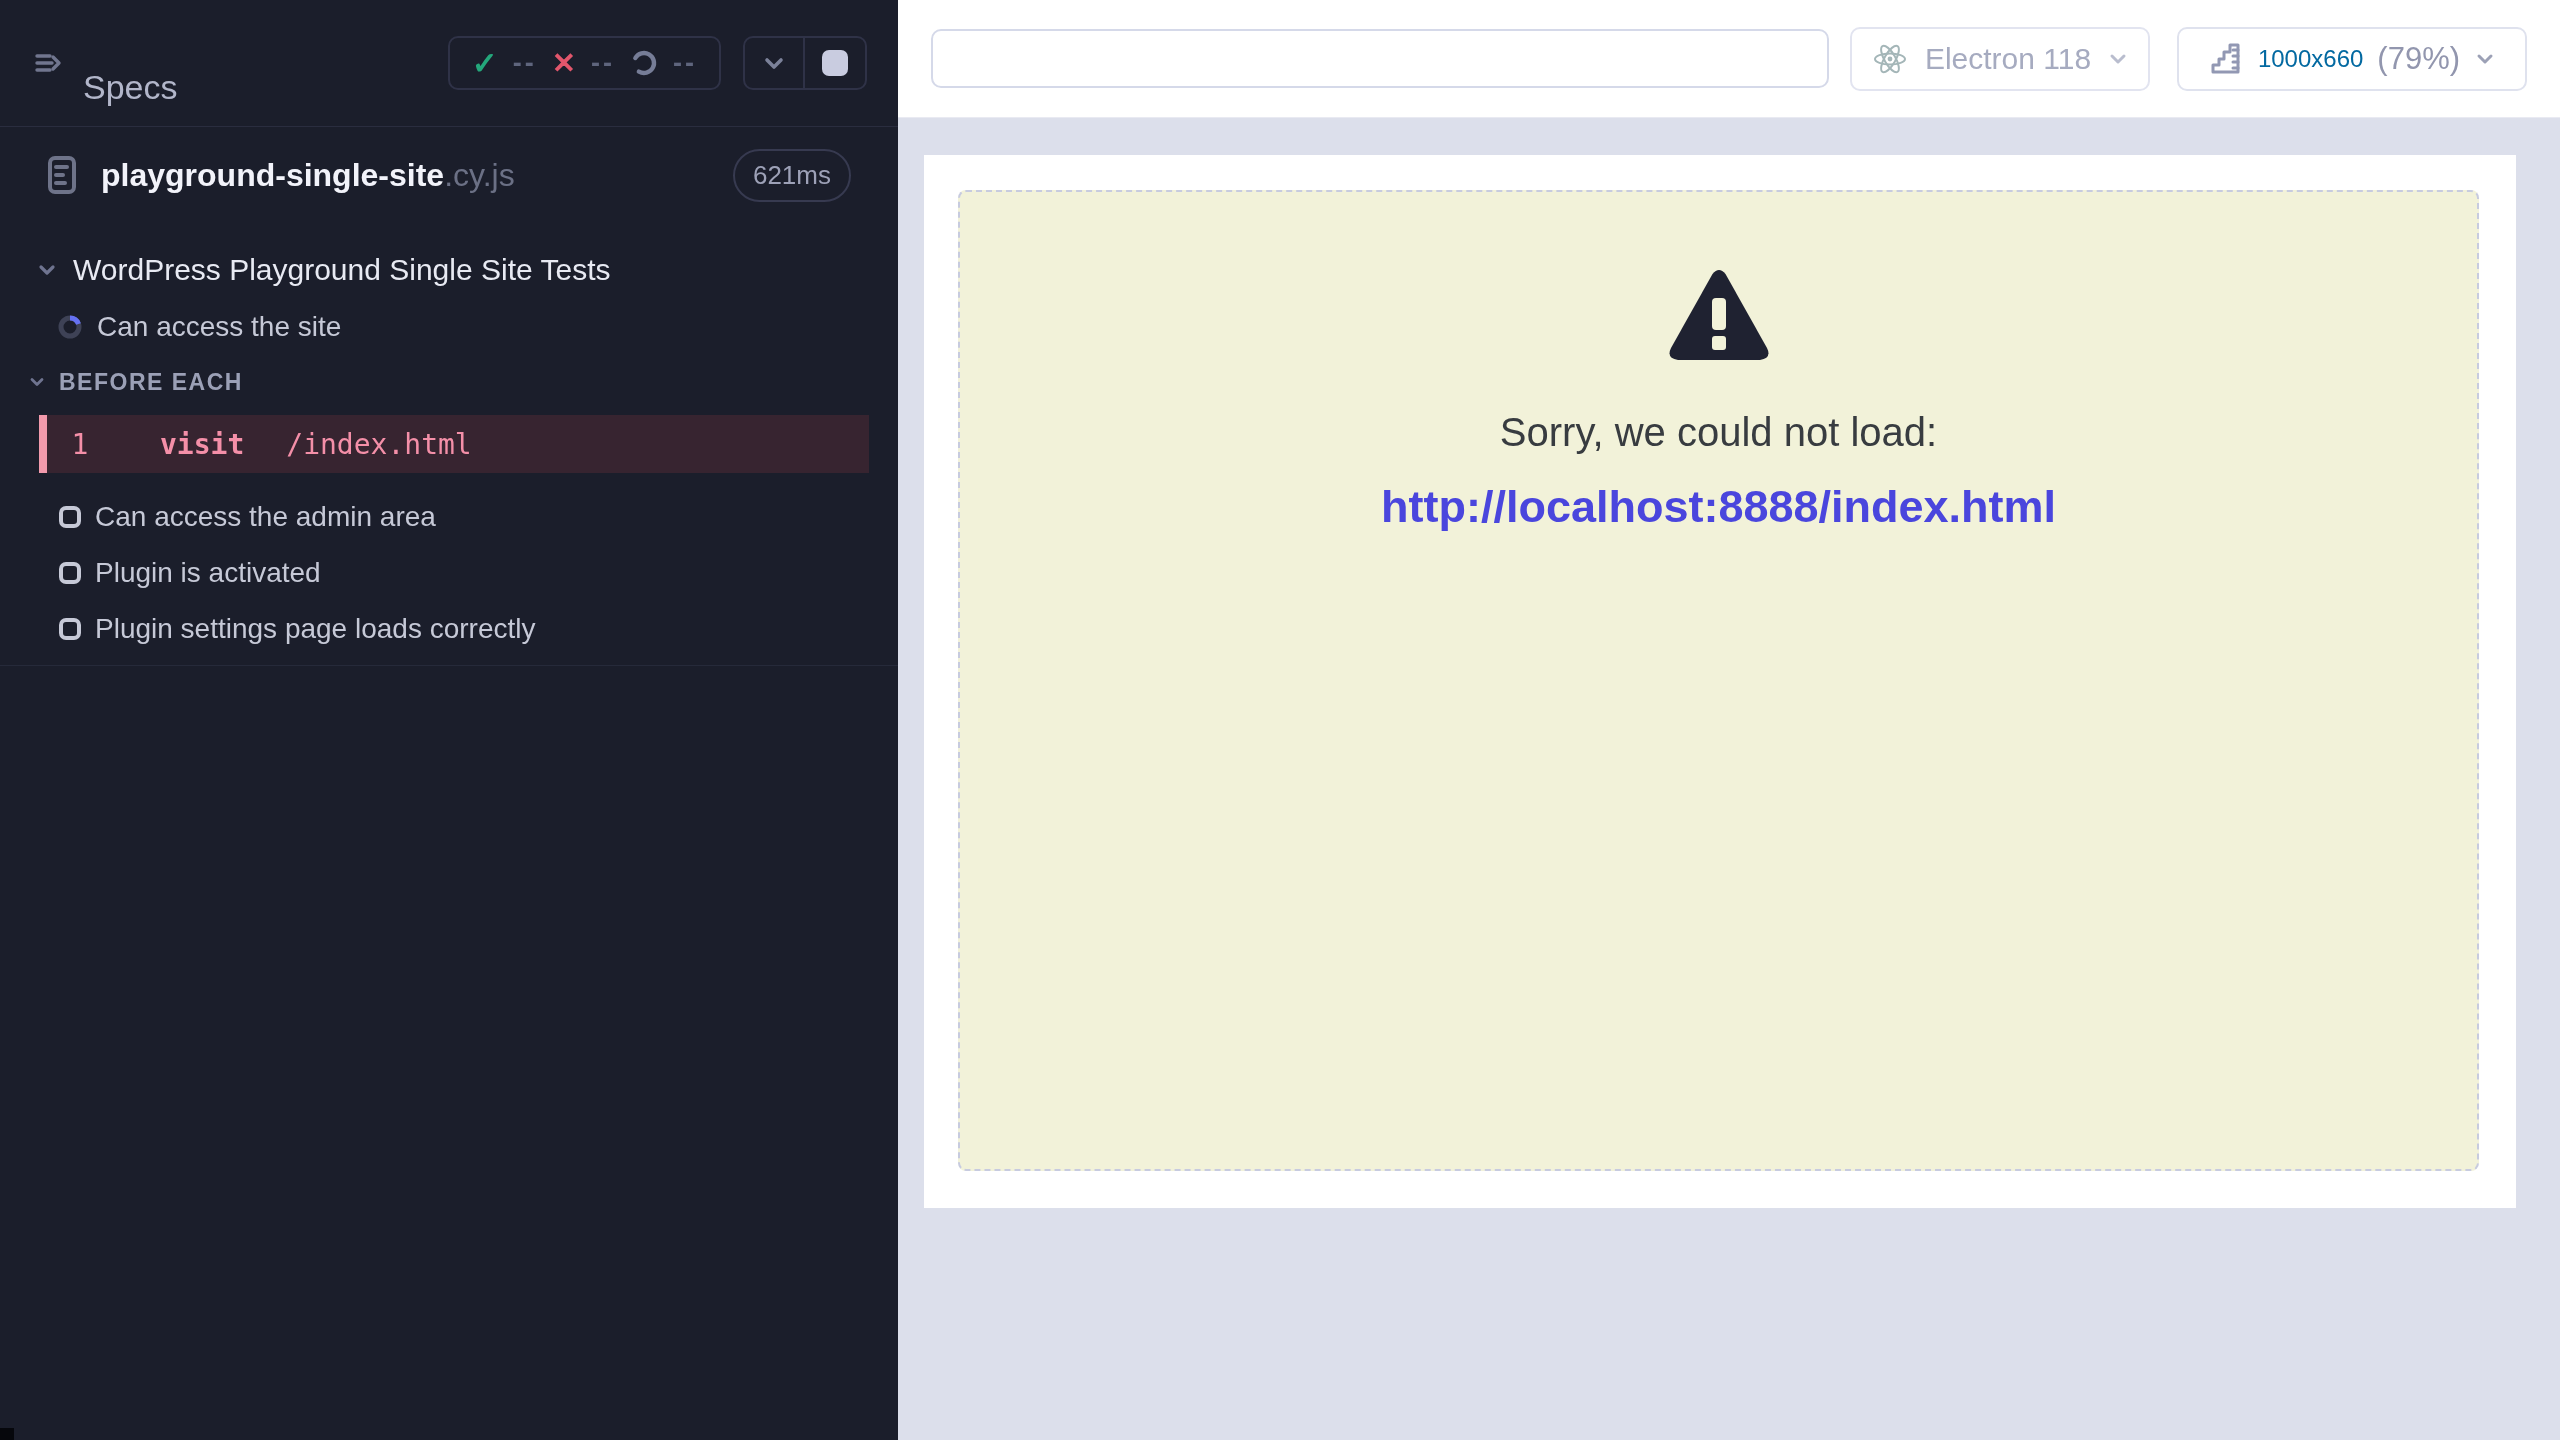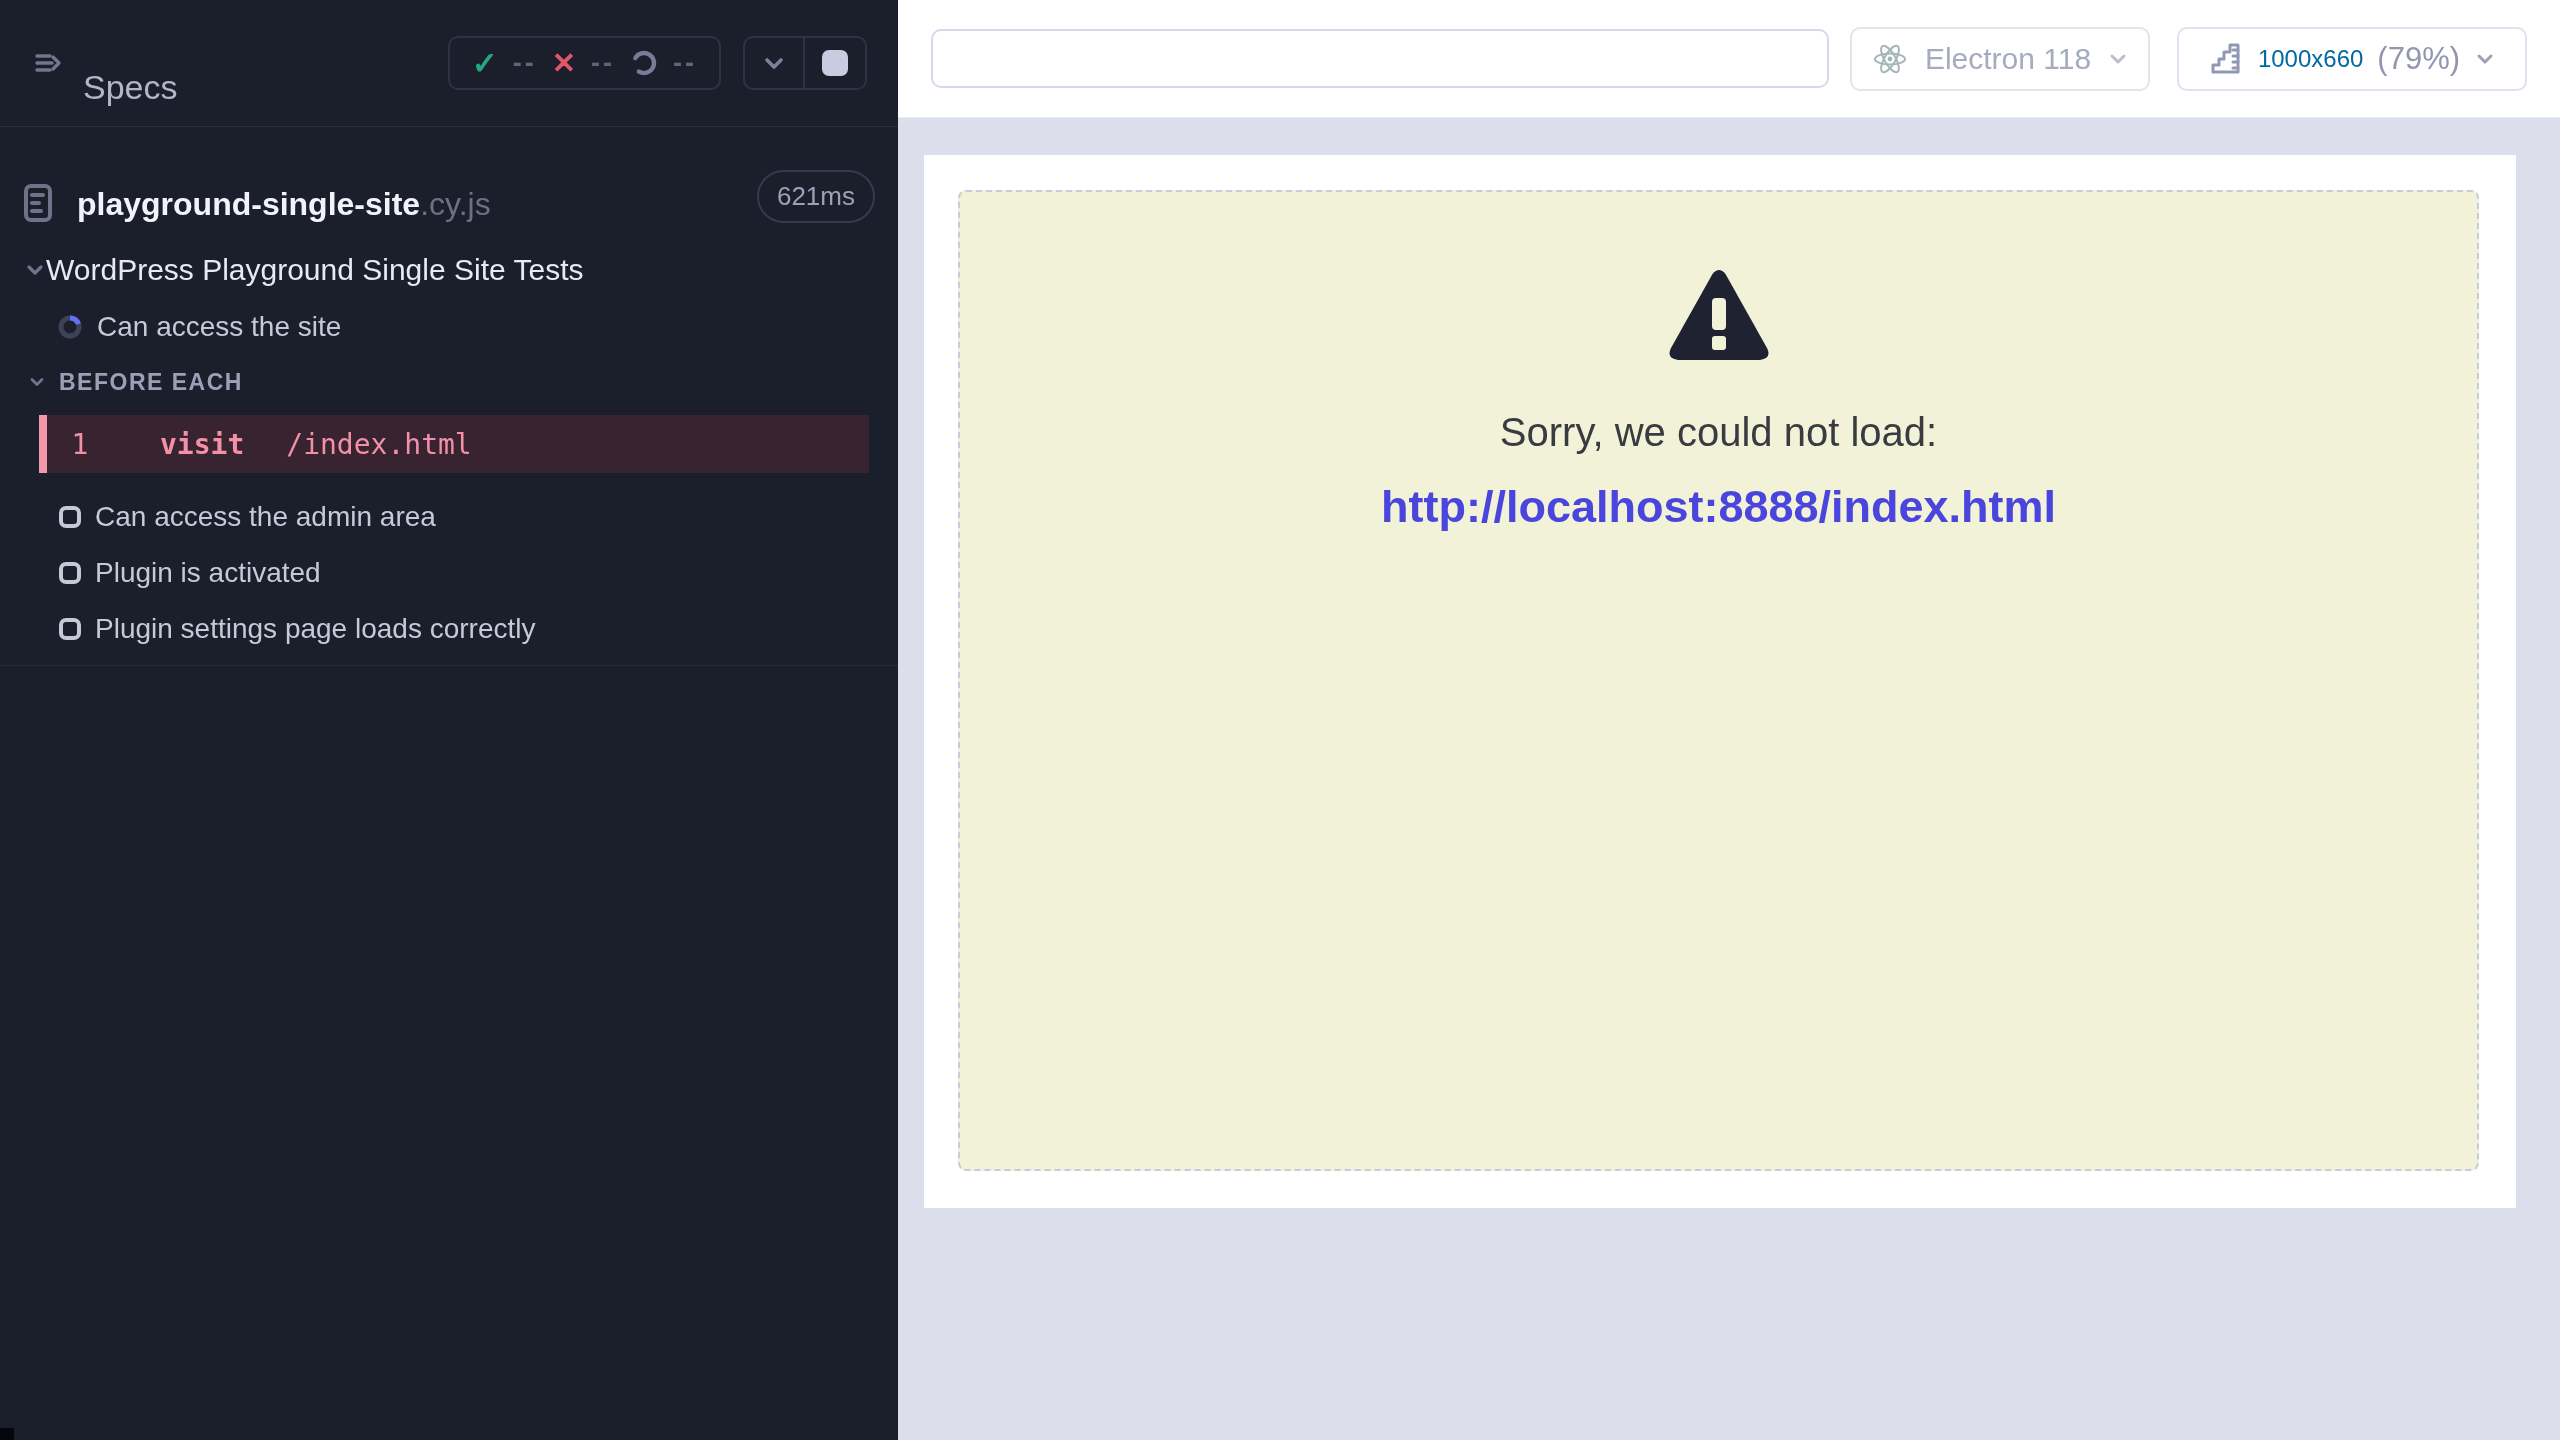--- a/index.html
+++ b/index.html
@@ -15,27 +15,27 @@
   .sb-stats { margin-left:auto; display:flex; align-items:center; gap:22px; }
   .stats-group { height:54px; border:2px solid #2f3247; border-radius:10px; display:flex; align-items:center; padding:0 22px; gap:15px; }
   .stat-num { color:#5f657d; font-size:27px; font-weight:700; letter-spacing:3px; }
   .stat-check { color:#24a77b; font-size:31px; font-weight:700; line-height:1; }
   .stat-x { color:#e2566c; font-size:29px; font-weight:700; line-height:1; }
   .controls-group { height:54px; border:2px solid #2f3247; border-radius:10px; display:flex; align-items:stretch; overflow:hidden; }
   .ctrl-cell { width:60px; display:flex; align-items:center; justify-content:center; cursor:pointer; }
   .ctrl-cell:first-child { border-right:2px solid #2f3247; }
   .stop-square { width:26px; height:26px; background:#c9cce0; border-radius:7px; }
 
-  .spec-row { height:96px; display:flex; align-items:flex-end; padding:0 23px; }
+  .spec-row { height:96px; display:flex; align-items:center; padding:0 47px; }
   .spec-name { margin-left:24px; font-size:32px; font-weight:700; color:#f2f3fa; }
   .spec-ext { font-size:32px; font-weight:400; color:#6b7085; }
   .spec-duration { margin-left:auto; border:2px solid #373a50; border-radius:28px; padding:9px 18px; font-size:26px; color:#9da1b7; }
 
   .tree { padding-top:18px; }
-  .suite-row { height:58px; display:flex; align-items:center; padding-left:24px; cursor:pointer; }
+  .suite-row { height:58px; display:flex; align-items:center; padding-left:36px; gap:15px; cursor:pointer; }
   .suite-title { font-size:30px; color:#e8eaf3; }
   .test-row { height:56px; display:flex; align-items:center; padding-left:57px; gap:14px; cursor:pointer; }
   .test-title { font-size:28px; color:#c6c9d7; }
   .hook-row { height:50px; margin-top:2px; display:flex; align-items:center; padding-left:28px; gap:13px; cursor:pointer; }
   .hook-label { font-size:23px; font-weight:600; letter-spacing:1.5px; color:#9ba0b6; }
   .command-row { margin:8px 29px 0 39px; height:58px; background:#372430; border-left:8px solid #f29aac; display:flex; align-items:center;
                  font-family:"DejaVu Sans Mono", monospace; font-size:28px; color:#f48fa8; cursor:pointer; }
   .cmd-num { width:66px; text-align:center; flex-shrink:0; }
   .cmd-name { font-weight:700; margin-left:47px; }
   .cmd-msg { margin-left:42px; }

